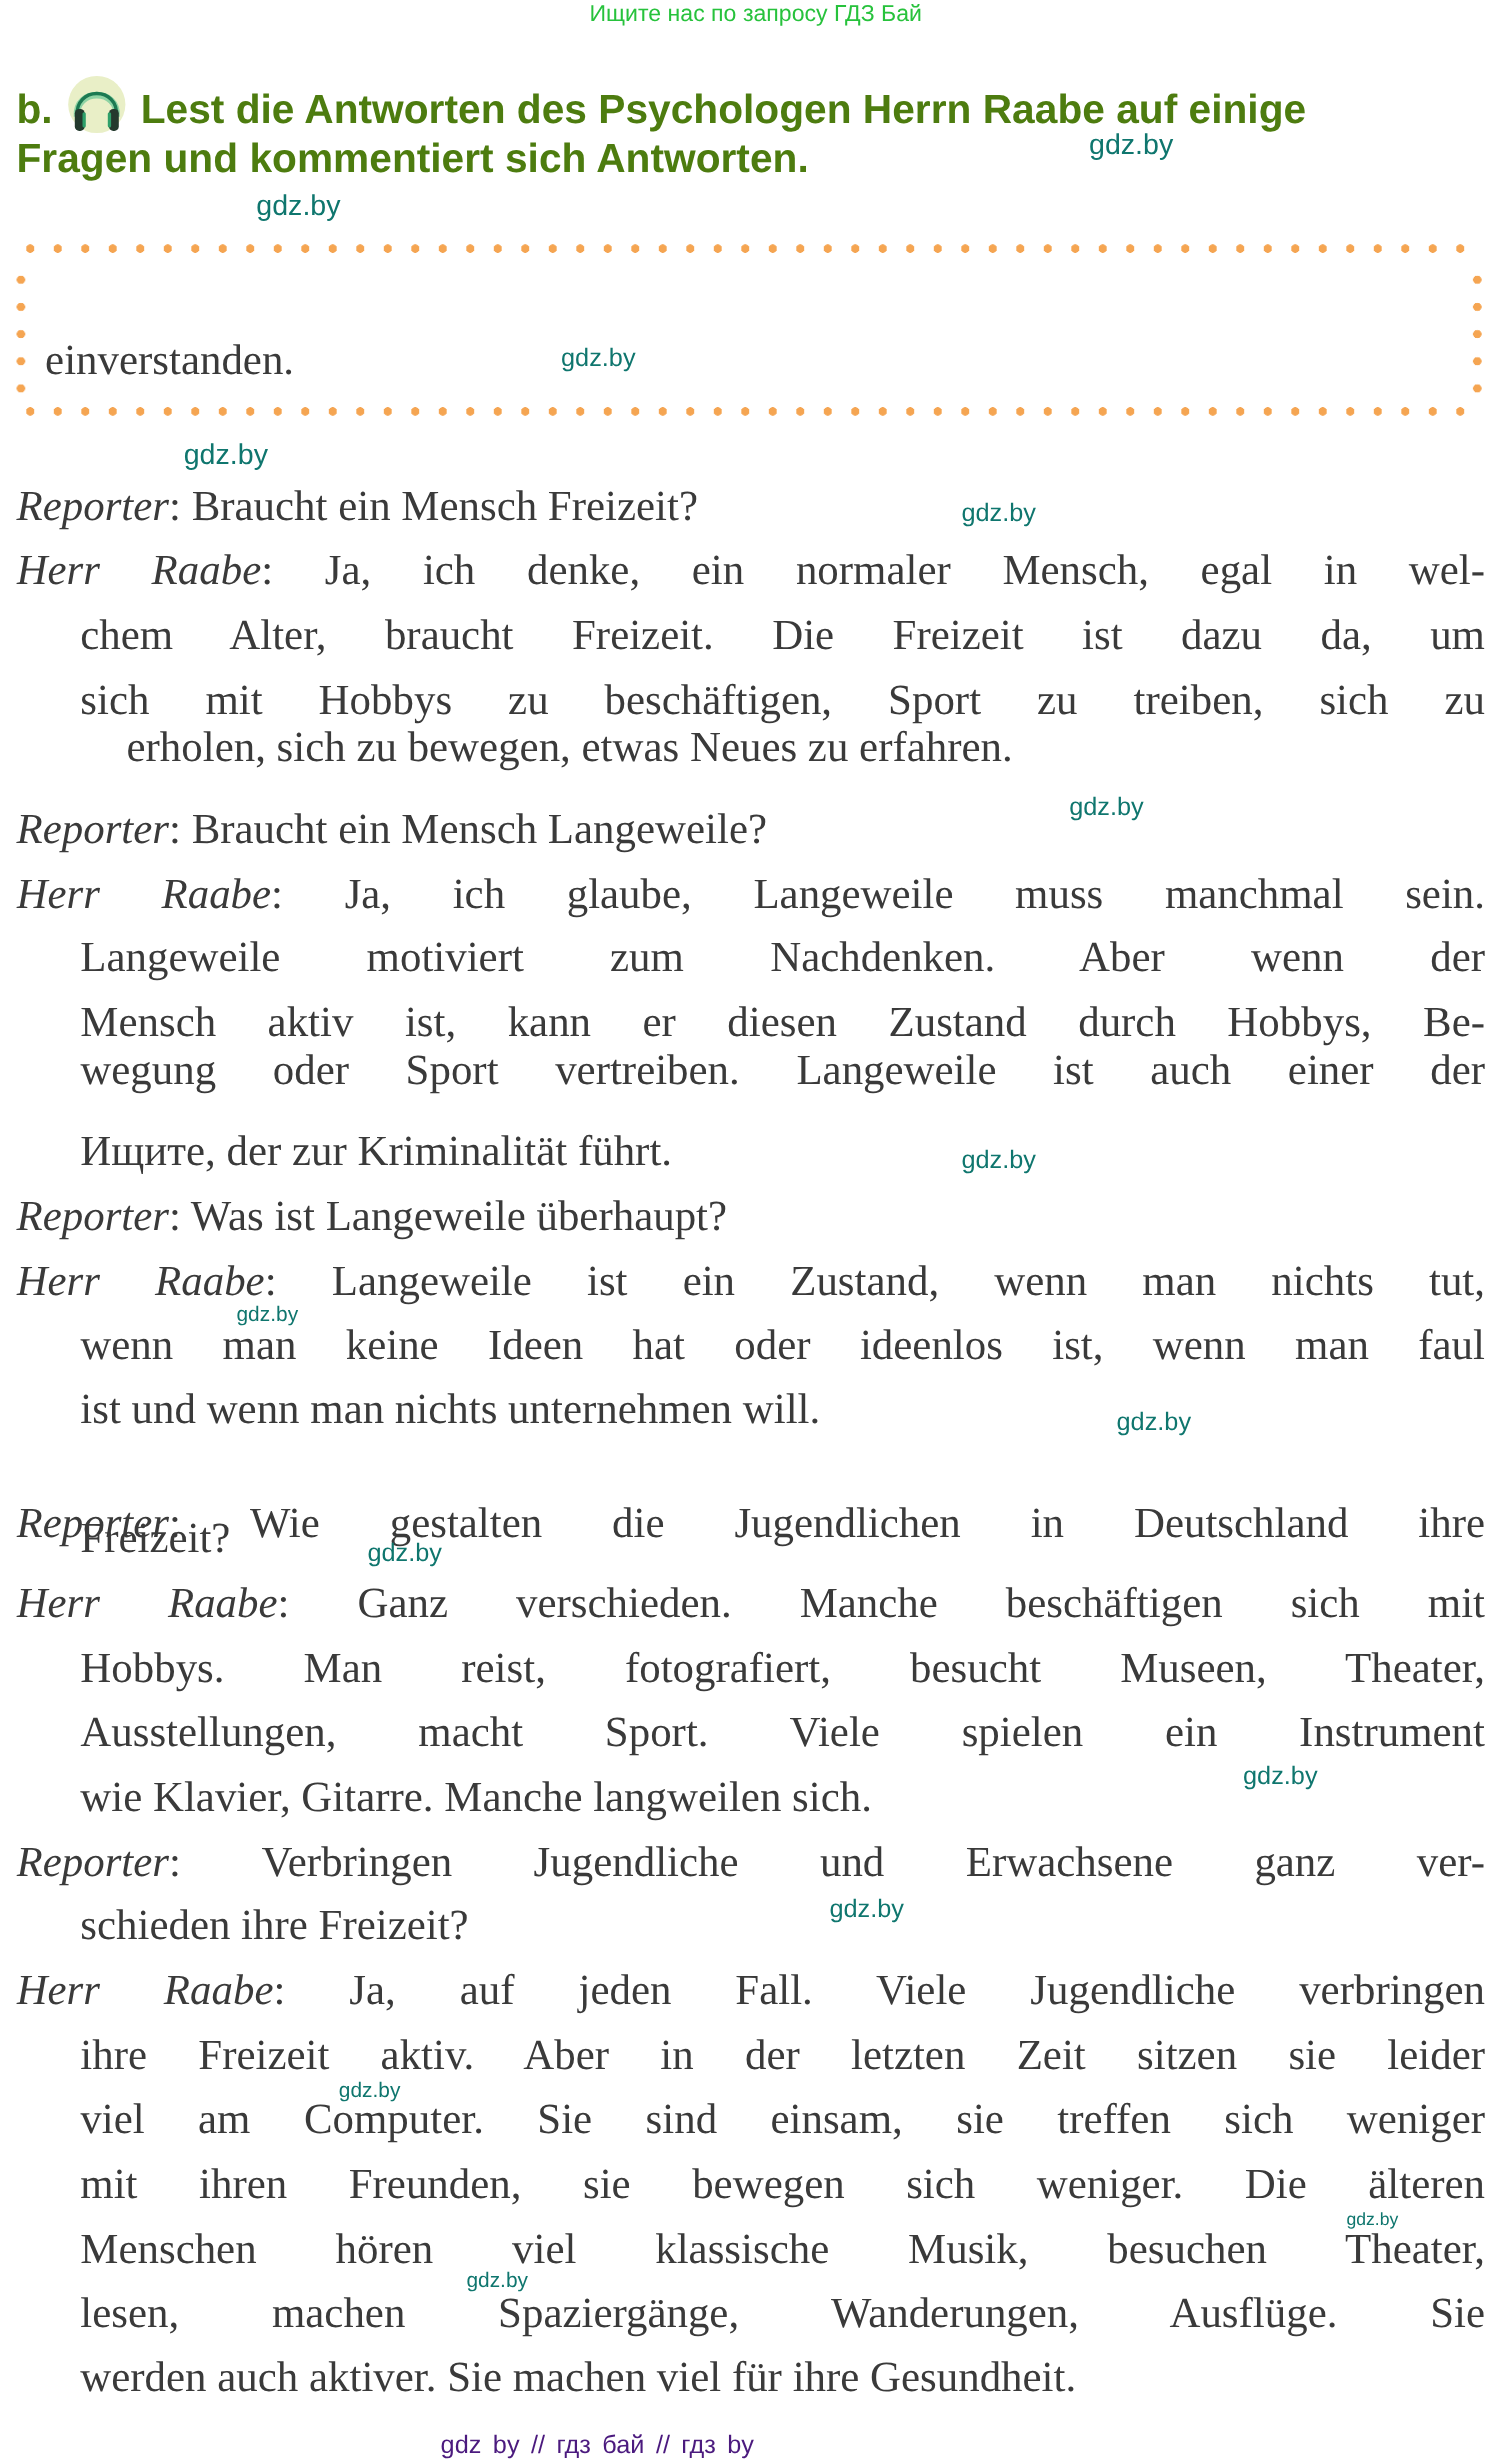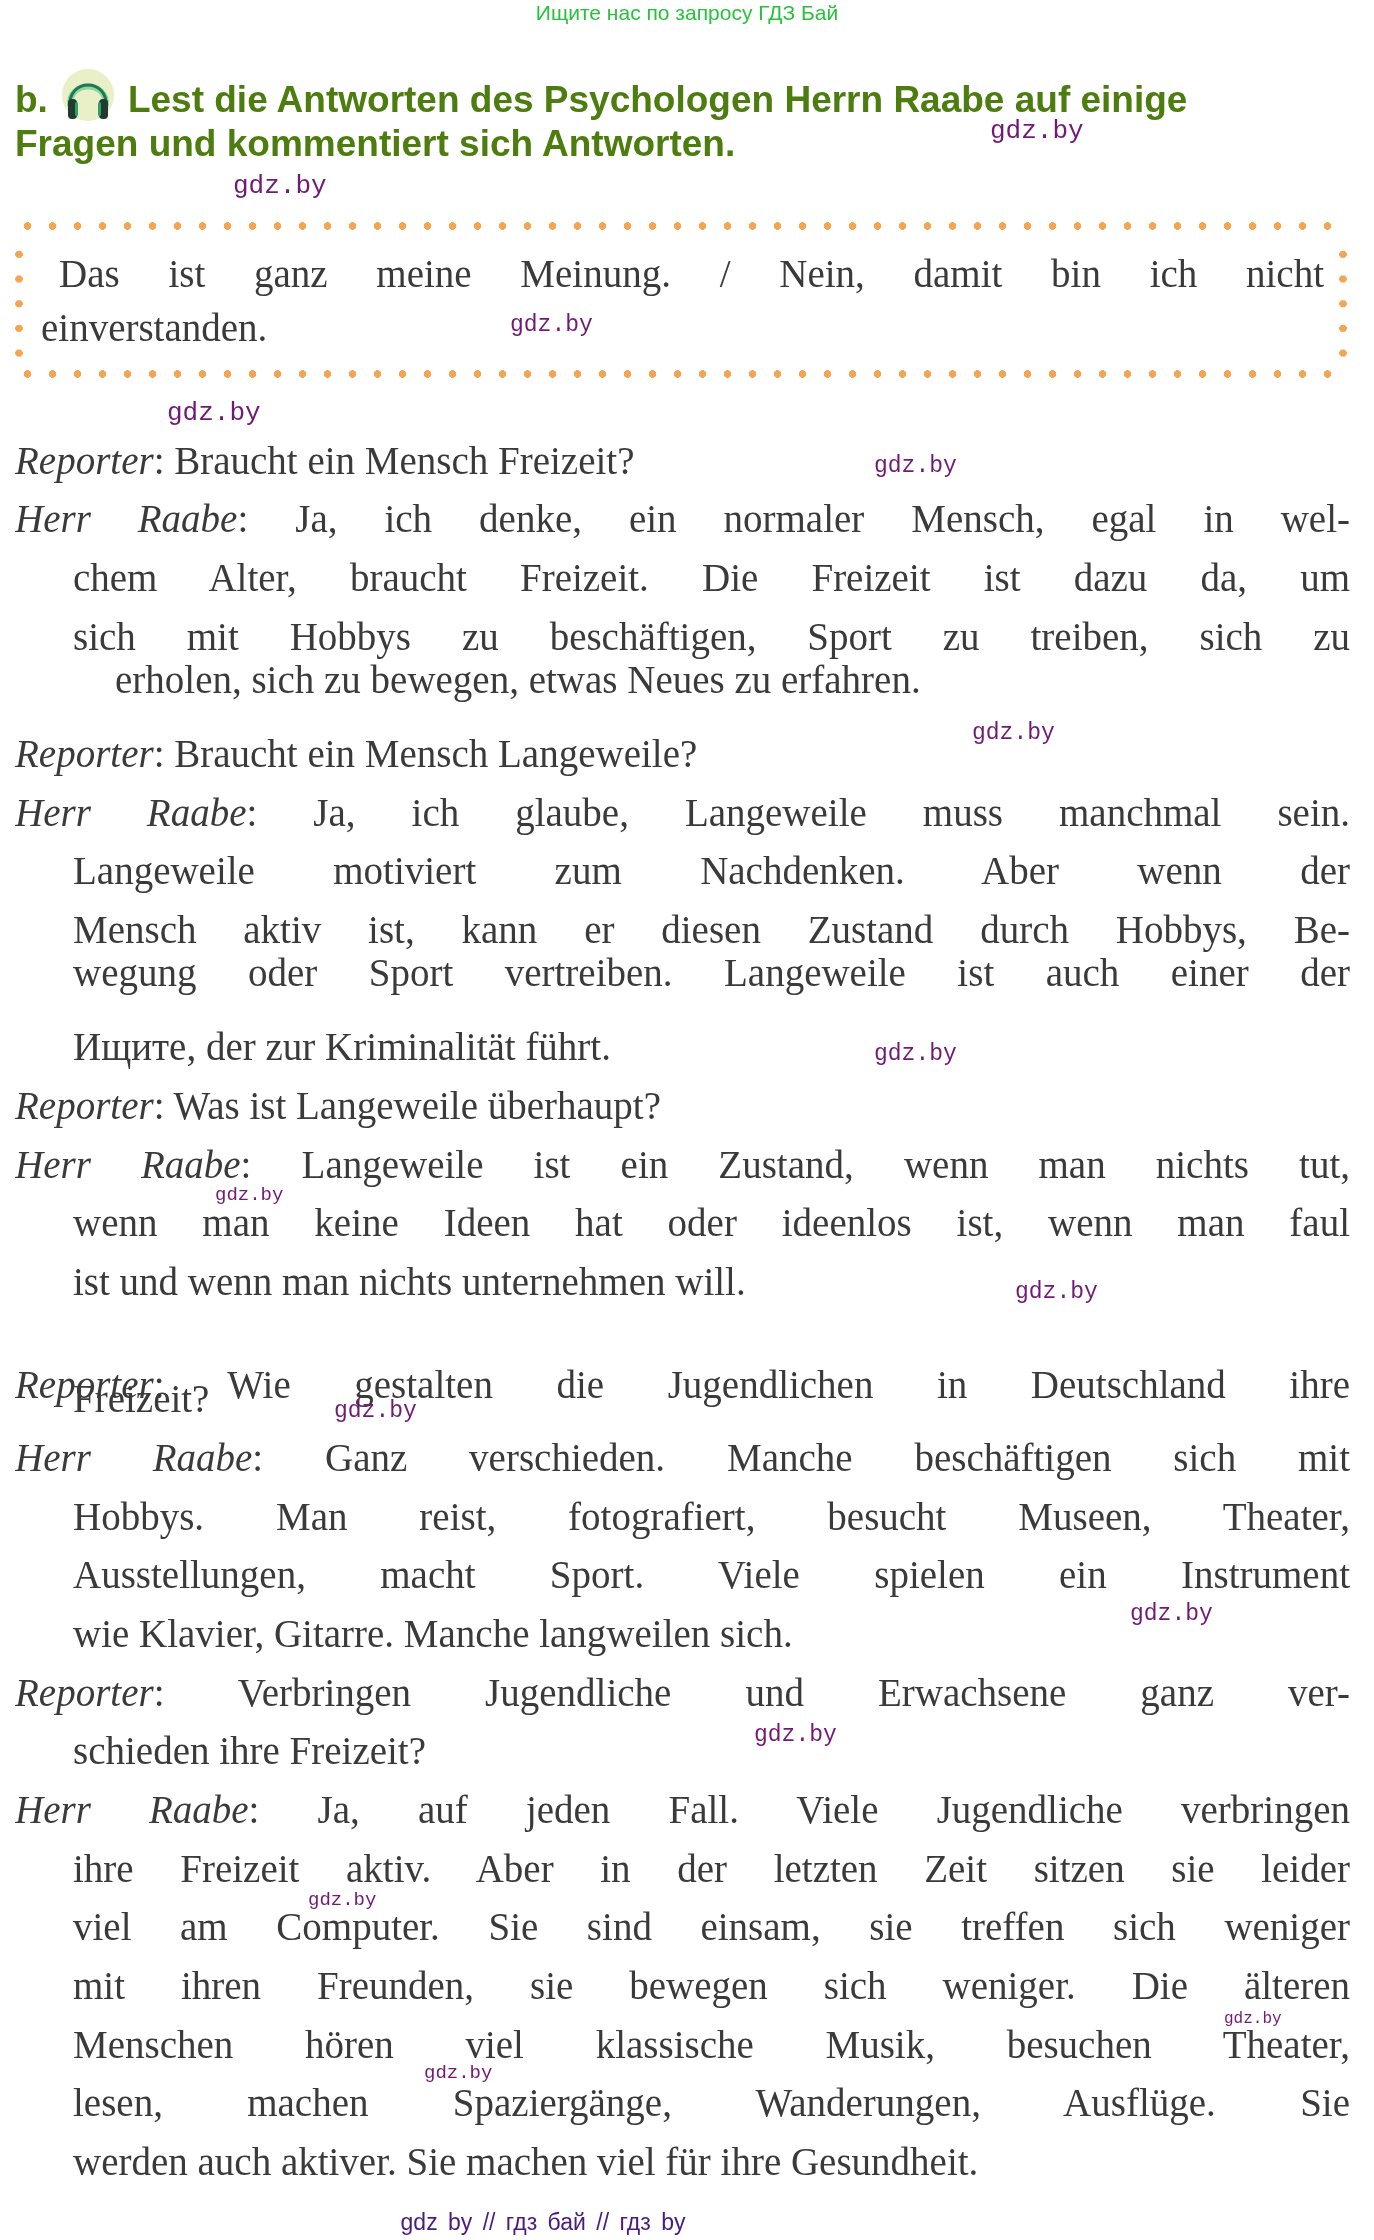--- a/index.html
+++ b/index.html
@@ -2,21 +2,21 @@
 <html><head>
 <meta charset="utf-8">
 <style>
   html, body { margin:0; padding:0; background:#ffffff; }
   body { width:1374px; height:2240px; position:relative; overflow:hidden; }
   .abs { position:absolute; }
   .top-banner { left:0; width:1374px; top:0; text-align:center; font-family:"Liberation Sans", sans-serif; font-size:21px; line-height:26px; color:#27c23c; }
   .heading { left:15px; width:1345px; font-family:Liberation Sans, sans-serif; font-weight:bold; font-size:37px; color:#4d7c0f; white-space:nowrap; line-height:44px; }
   .heading .num { margin-right:12px; }
   .hp-icon { display:inline-block; width:56px; height:56px; vertical-align:-10px; margin-right:12px; }
-  .wm { font-family:Liberation Mono, monospace; color:#701a75; white-space:nowrap; line-height:1; }
+  .wm { font-family:Liberation Sans, sans-serif; color:#0f766e; white-space:nowrap; line-height:1; }
   .wm.l { font-size:26px; }
   .wm.m { font-size:23px; }
   .wm.s { font-size:19px; }
   .wm.xs { font-size:16px; }
   .dots-h { height:8px; background-image: radial-gradient(circle, #f5a552 3.6px, transparent 4px); background-size:25px 8px; background-repeat:repeat-x; }
   .dots-v { width:8px; background-image: radial-gradient(circle, #f5a552 3.6px, transparent 4px); background-size:8px 24.7px; background-repeat:repeat-y; }
   .tline { font-family:"Liberation Serif", serif; font-size:39px; color:#3a3a3a; white-space:nowrap; line-height:46px; height:46px; }
   .tline.j { text-align:justify; text-align-last:justify; white-space:normal; overflow:hidden; }
   .spk { font-style:italic; }
   .footer { left:0; width:1086px; top:2209px; text-align:center; font-family:"Liberation Sans", sans-serif; font-size:23px; color:#4b1a7e; word-spacing:4px; }
@@ -39,21 +39,20 @@
     </svg>
   </span><span>Lest die Antworten des Psychologen Herrn Raabe auf einige</span>
 </div>
 <div class="abs heading" style="top:122px;">Fragen und kommentiert sich Antworten.</div>
 
 <div class="abs" style="left:15px; top:222px; width:1332px; height:156px;">
   <div class="abs dots-h" style="left:0; top:0; width:1332px;"></div>
   <div class="abs dots-h" style="left:0; top:148px; width:1332px;"></div>
   <div class="abs dots-v" style="left:0; top:20px; height:124px;"></div>
   <div class="abs dots-v" style="left:1324px; top:20px; height:124px;"></div>
-  <div class="abs tline j" style="left:44px; top:29px; width:1265px;">Das ist ganz meine Meinung. / Nein, damit bin ich nicht</div>
   <div class="abs tline" style="left:26px; top:83px;">einverstanden.</div>
 </div>
 
 <div id="dialogue">
   <div class="abs tline" style="left:15px; top:438px;"><span class="spk">Reporter</span><span>: Braucht ein Mensch Freizeit?</span></div>
   <div class="abs tline j" style="left:15px; top:496px; width:1335px;"><span class="spk">Herr Raabe</span><span>: Ja, ich denke, ein normaler Mensch, egal in wel-</span></div>
   <div class="abs tline j" style="left:73px; top:555px; width:1277px;">chem Alter, braucht Freizeit. Die Freizeit ist dazu da, um</div>
   <div class="abs tline j" style="left:73px; top:614px; width:1277px;">sich mit Hobbys zu beschäftigen, Sport zu treiben, sich zu</div>
   <div class="abs tline" style="left:73px; top:657px;margin-left:42px;">erholen, sich zu bewegen, etwas Neues zu erfahren.</div>
 

